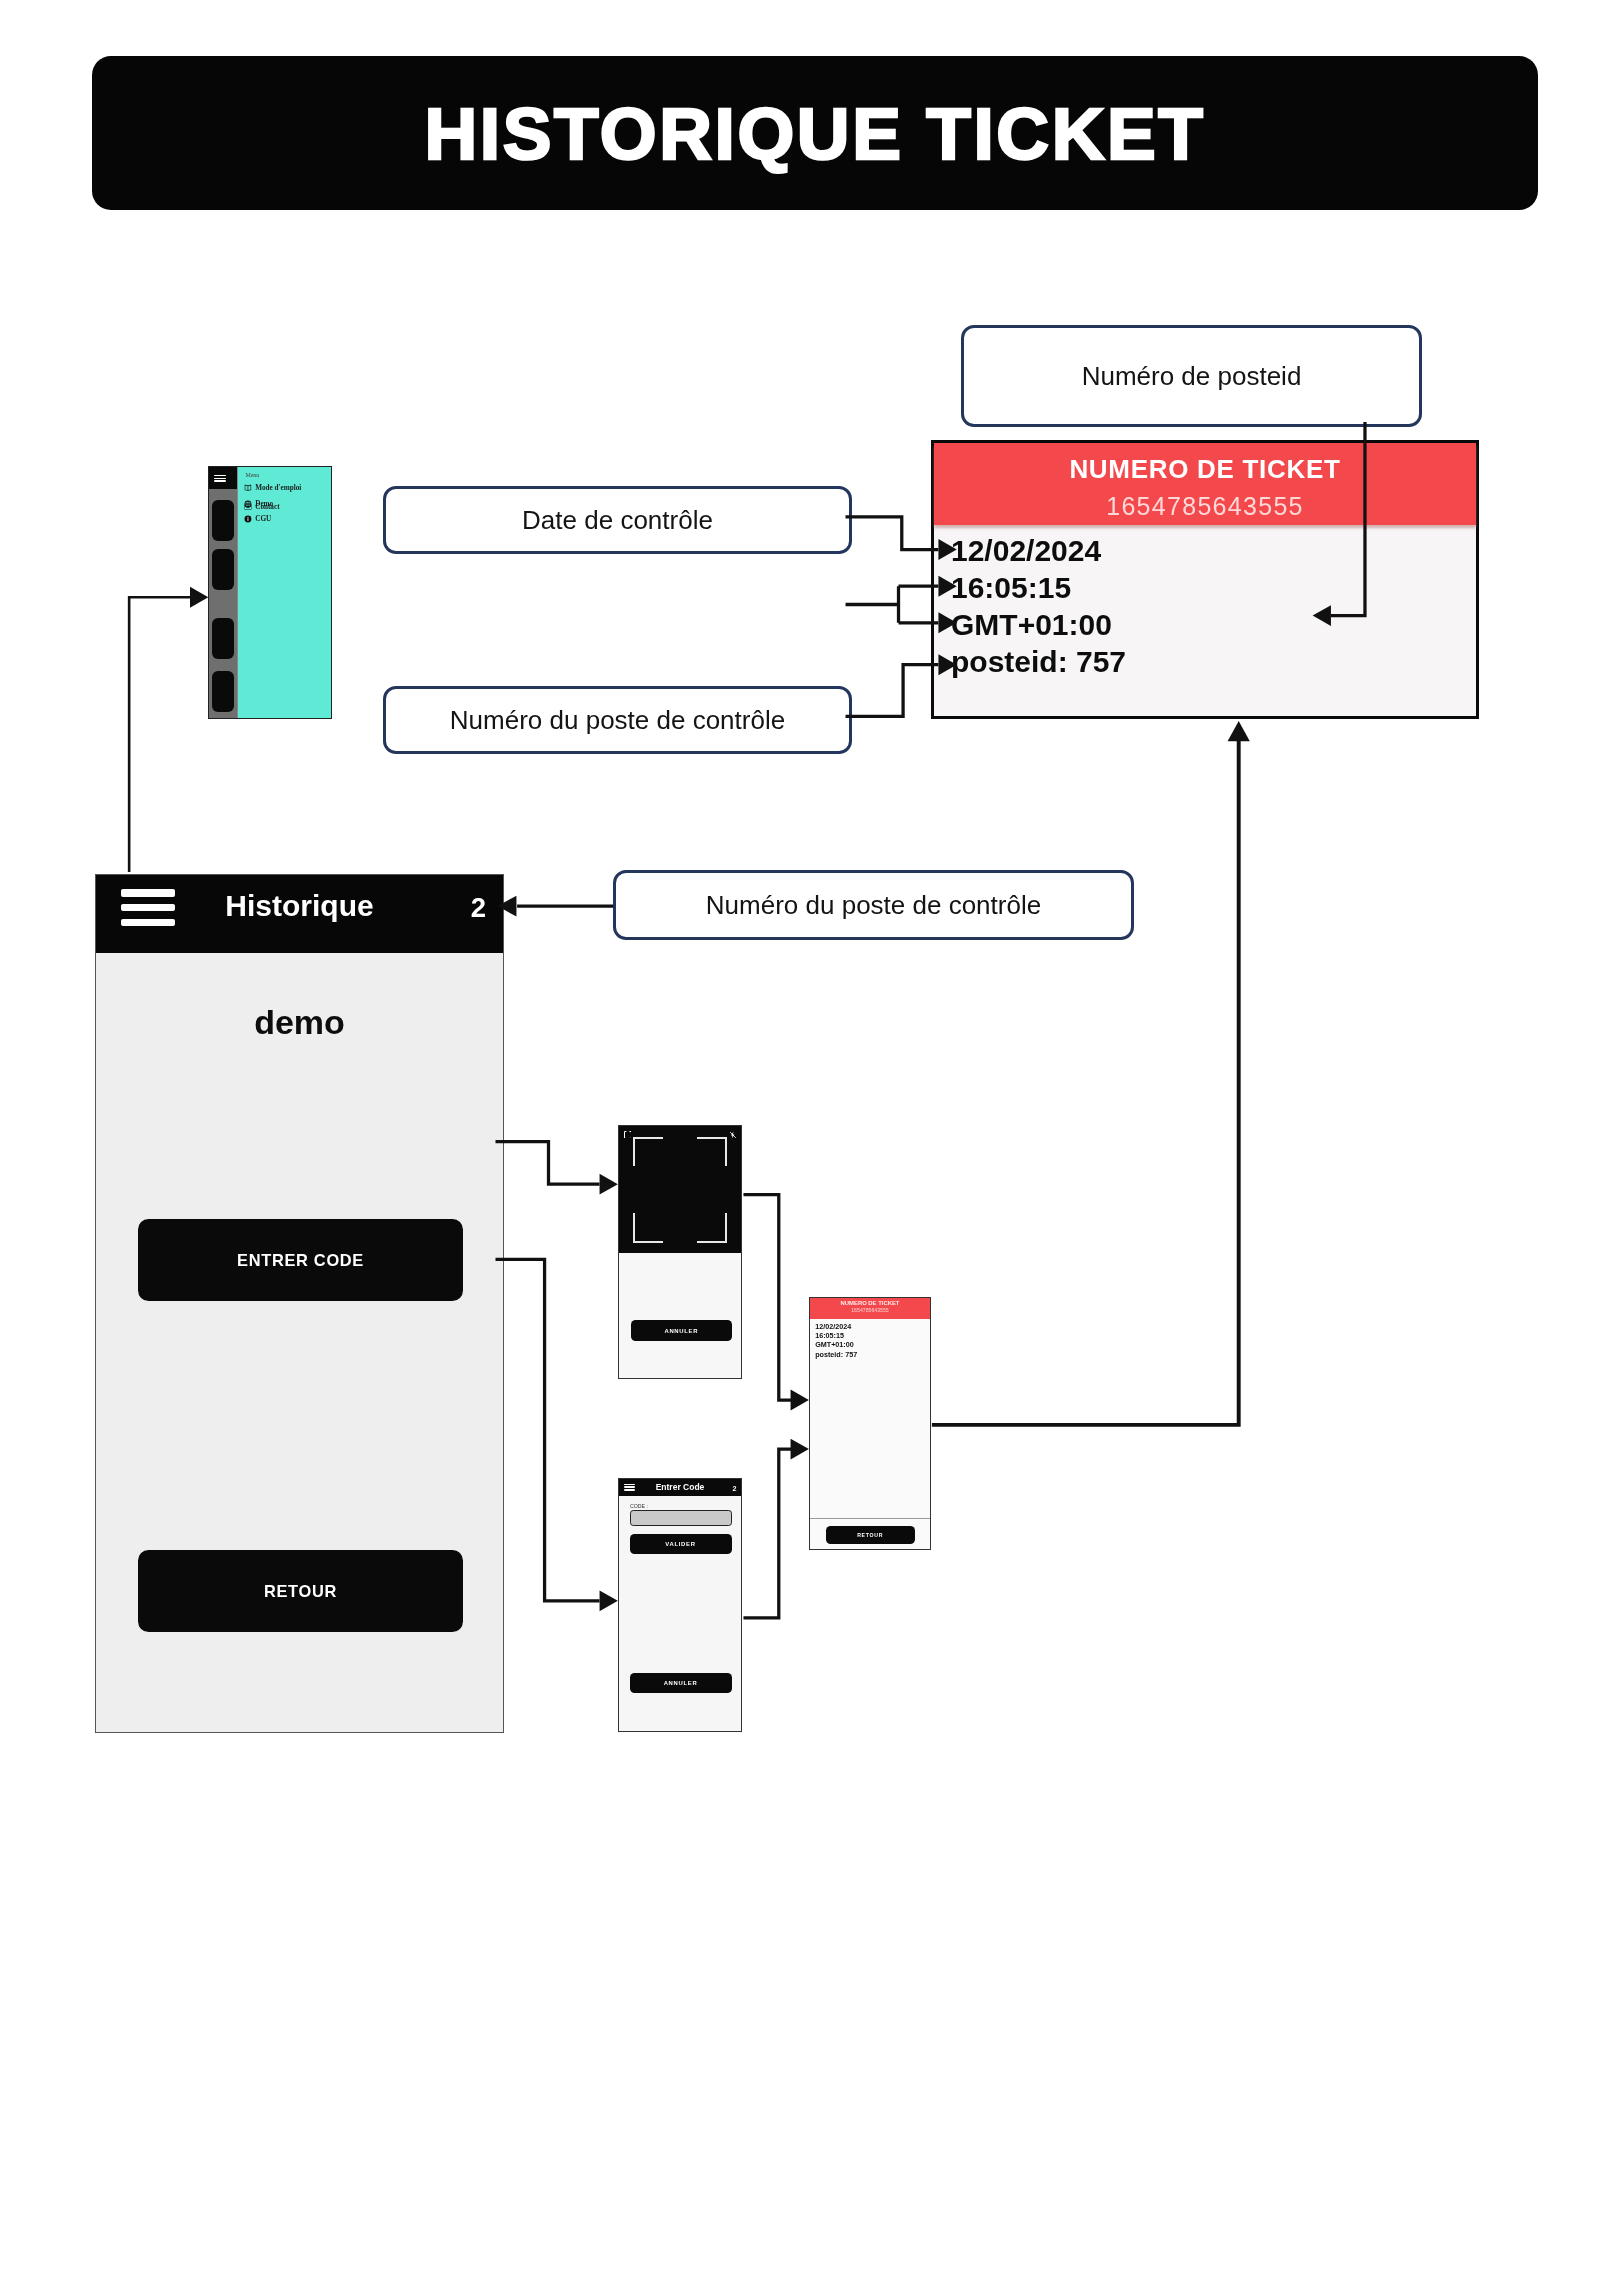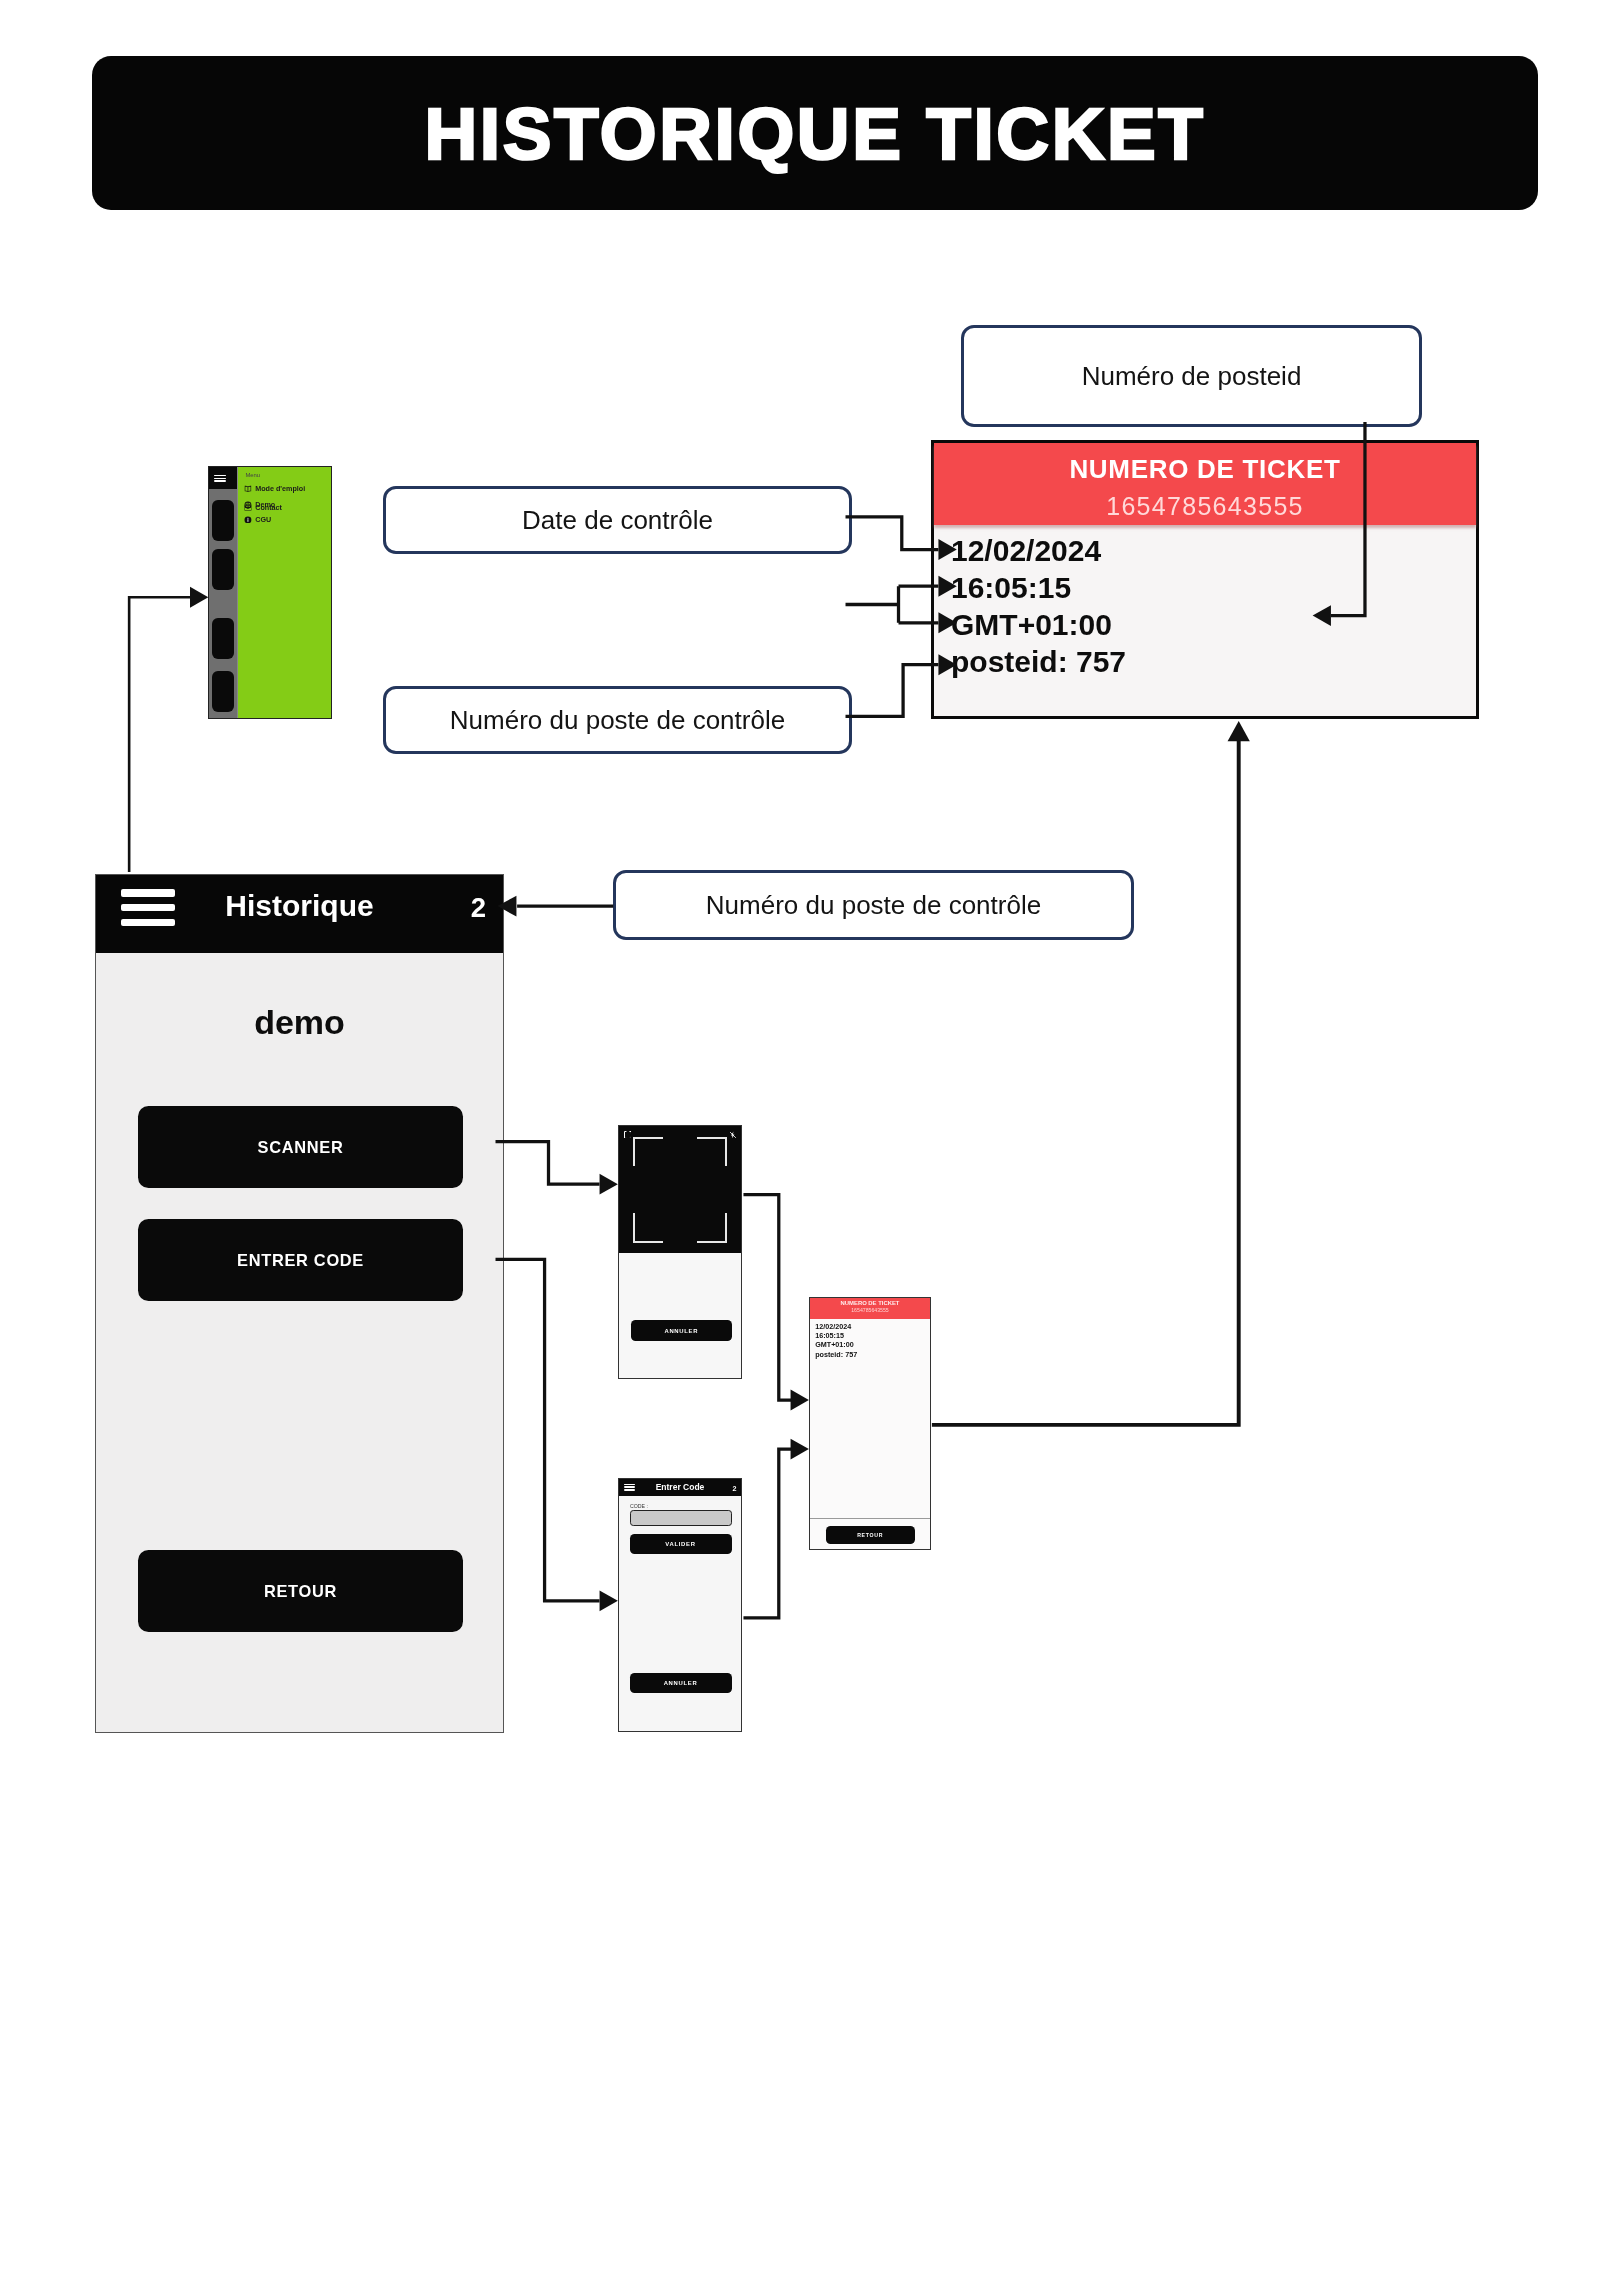--- a/index.html
+++ b/index.html
@@ -41,21 +41,21 @@
                  font-weight:bold;color:#0d0d0d;}
   .appbtn{position:absolute;background:#0a0a0a;border-radius:10.5px;color:#fff;display:flex;
           align-items:center;justify-content:center;font-weight:bold;}
   #history .appbtn{left:42px;width:325px;height:82px;font-size:16.4px;letter-spacing:0.7px;}
 
   
   #menu{left:208px;top:466px;width:124px;height:253px;border:0.7px solid #222;}
   #menu .side{position:absolute;left:0;top:0;bottom:0;width:27.5px;background:#6f6f6f;}
   #menu .side .shd{position:absolute;left:0;top:0;width:27.5px;height:22px;background:#0a0a0a;}
   #menu .sbtn{position:absolute;left:2.6px;width:22px;height:41px;background:#0a0a0a;border-radius:5.9px;}
-  #menu .drawer{position:absolute;left:27.5px;top:0;right:0;bottom:0;background:#84cc16;border-left:0.7px solid #888;}
+  #menu .drawer{position:absolute;left:27.5px;top:0;right:0;bottom:0;background:#5eead4;border-left:0.7px solid #888;font-family:Liberation Serif, serif;}
   #menu .mtitle{position:absolute;left:7.9px;top:4.6px;font-size:5.9px;color:#444;}
   #menu .mitem{position:absolute;left:6.5px;display:flex;align-items:center;gap:3.3px;
                font-size:7.2px;color:#1c1c1c;font-weight:bold;}
   #menu .mitem svg{flex:0 0 auto;}
 
   
   #scanner{left:618px;top:1125px;width:124px;height:254px;background:#f7f7f7;border:1.3px solid #333;}
   #scanner .cam{position:absolute;left:0;top:0;right:0;height:127px;background:#0a0a0a;}
   .vf{position:absolute;width:27.5px;height:27.5px;border:0 solid #e8e8e8;}
   #scanner .btn{position:absolute;left:11.8px;top:194px;width:101px;height:21px;background:#0a0a0a;
@@ -173,23 +173,20 @@
     <div class="hd">
       <span class="hamb" style="left:25px;top:14.4px;width:54px;height:37px;">
           <i style="height:7.2px"></i>
           <i style="height:7.2px"></i>
           <i style="height:7.2px"></i>
         </span>
       <div class="title">Historique</div>
       <div class="badge">2</div>
     </div>
     <div class="demo">demo</div>
-    <div class="appbtn" style="top:231px">
-      <span>SCANNER</span>
-    </div>
     <div class="appbtn" style="top:344px">
       <span>ENTRER CODE</span>
     </div>
     <div class="appbtn" style="top:675px">
       <span>RETOUR</span>
     </div>
   </div>
 
   <div class="phone" id="scanner">
     <div class="cam">

